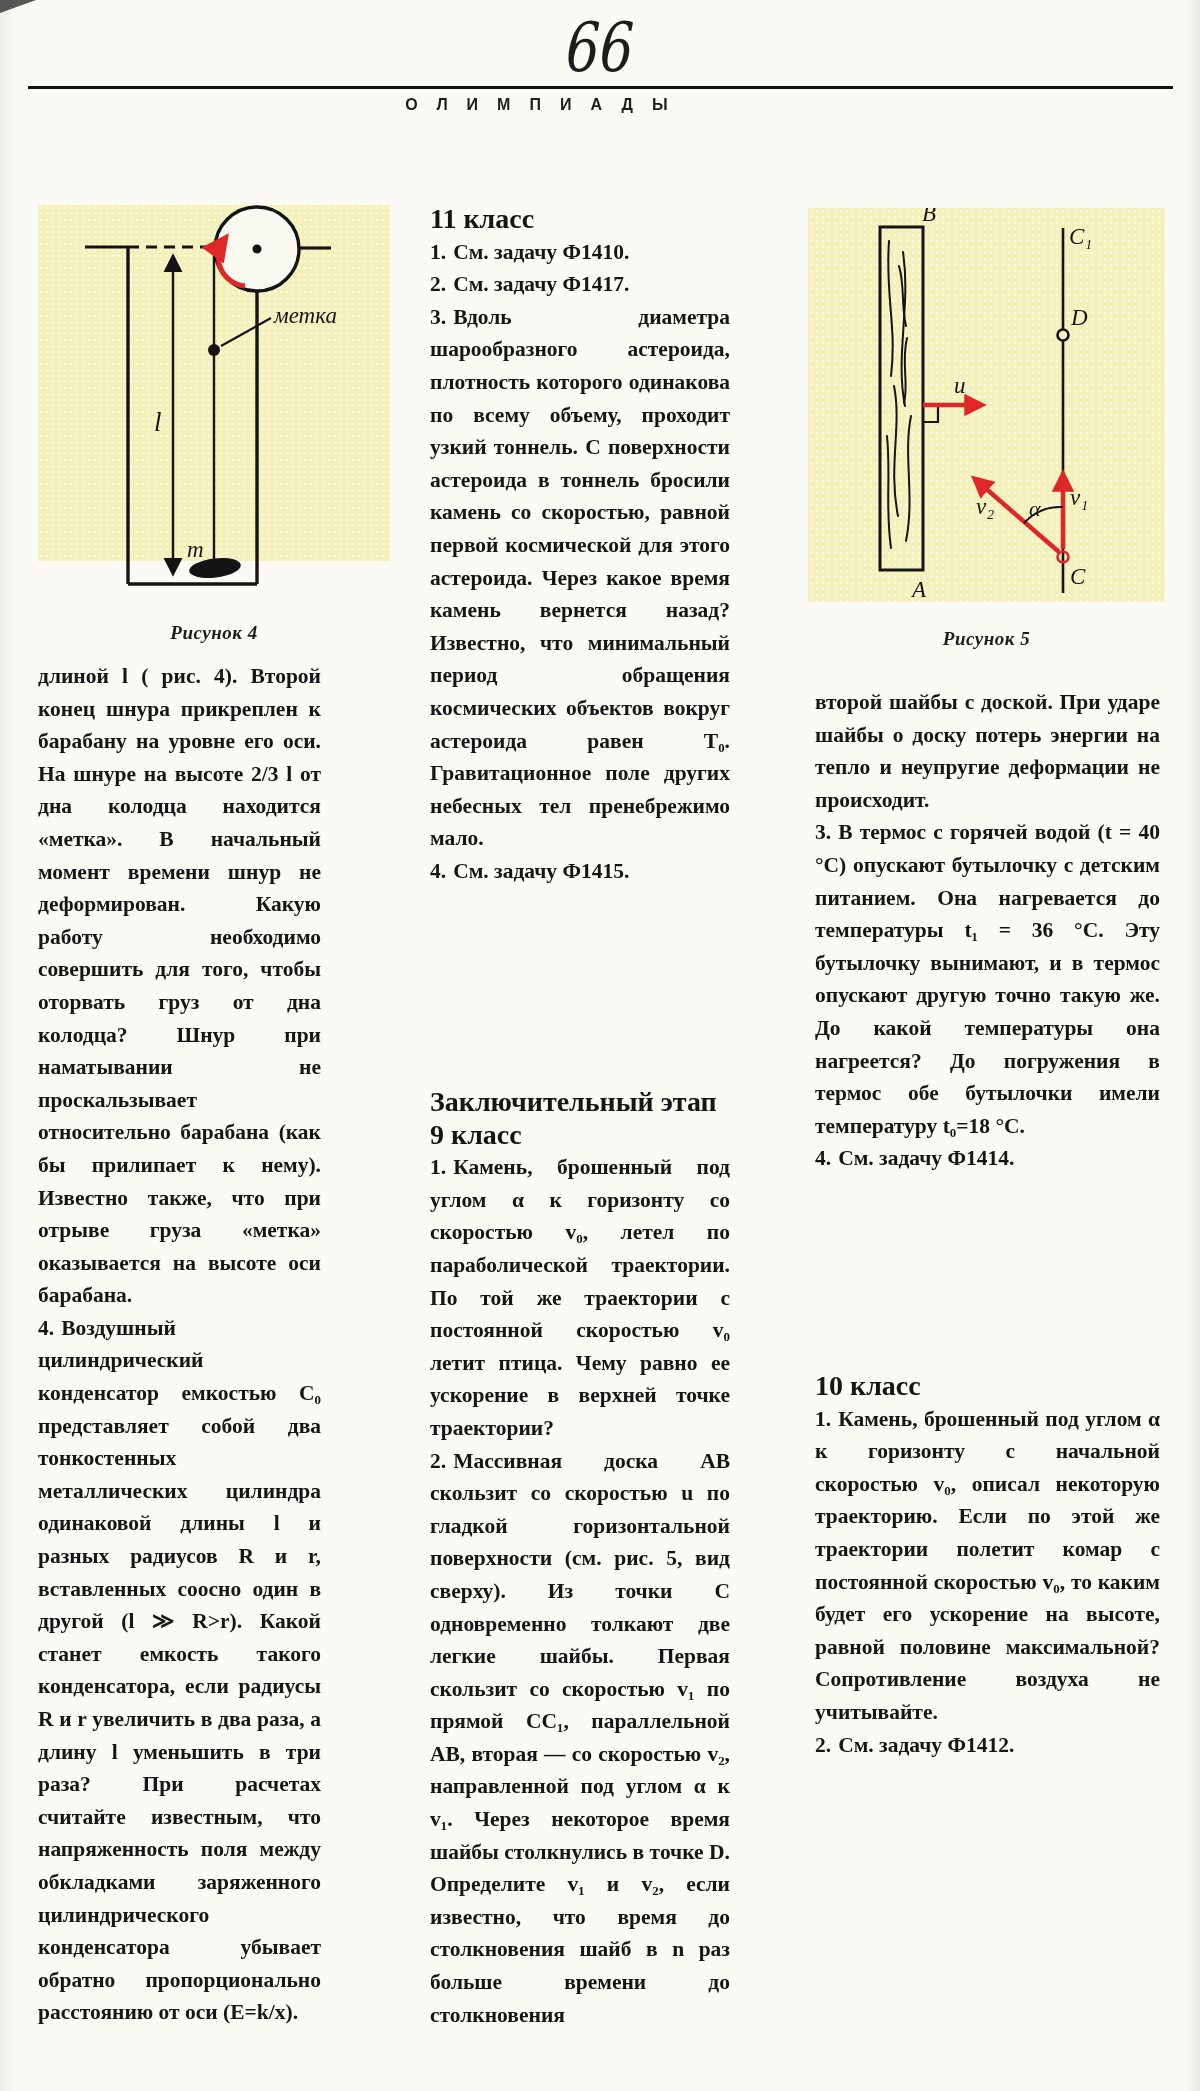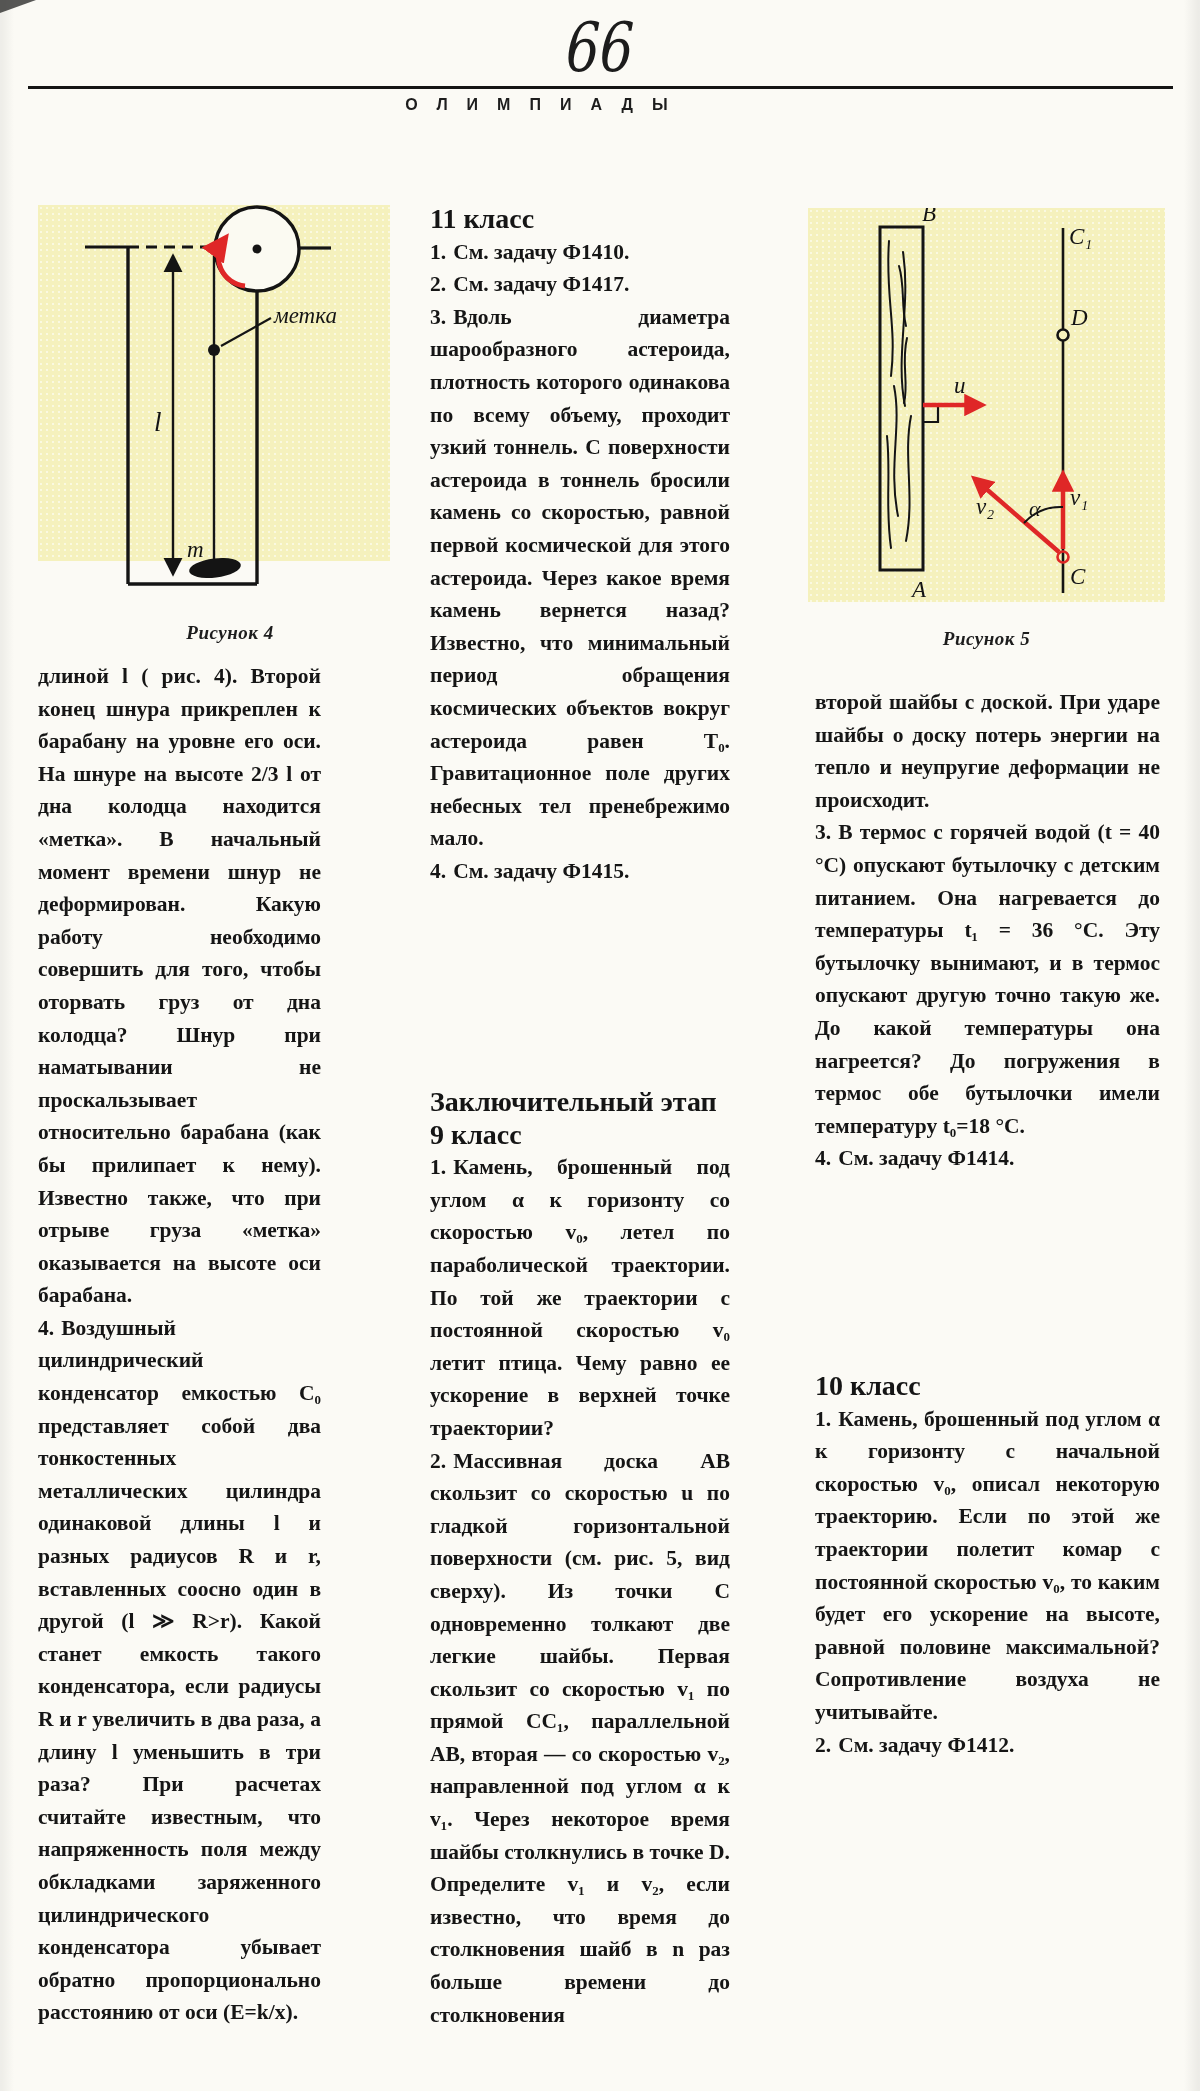--- a/index.html
+++ b/index.html
@@ -19,21 +19,21 @@
         font-family:"Liberation Sans","DejaVu Sans",sans-serif;font-weight:700;font-size:16px;
         letter-spacing:19px;white-space:nowrap;color:#1d1d1d;}
 
   .figure-box{position:absolute;background-color:#f5f1bd;
         background-image:radial-gradient(rgba(255,255,255,.55) 1px, rgba(255,255,255,0) 1.3px);
         background-size:6px 6px;}
   #fig4-box{left:38px;top:205px;width:352px;height:356px;}
   #fig5-box{left:808px;top:208px;width:357px;height:394px;}
   .fig-caption{position:absolute;font-weight:700;font-style:italic;font-size:19px;
         letter-spacing:.5px;color:#1d1d1d;text-align:center;}
-  #fig4-caption{left:54px;top:622px;width:352px;}
+  #fig4-caption{left:38px;top:622px;width:352px;}
   #fig5-caption{left:808px;top:628px;width:357px;}
 
   .col{position:absolute;font-size:21.5px;font-weight:700;line-height:32.6px;
         text-align:justify;hyphens:auto;-webkit-hyphens:auto;color:#151515;}
   #left-col{left:38px;top:660px;width:283px;}
   #mid-col-a{left:430px;top:203px;width:300px;}
   #mid-col-b{left:430px;top:1086px;width:300px;}
   #right-col-a{left:815px;top:686px;width:345px;}
   #right-col-b{left:815px;top:1370px;width:345px;}
 

